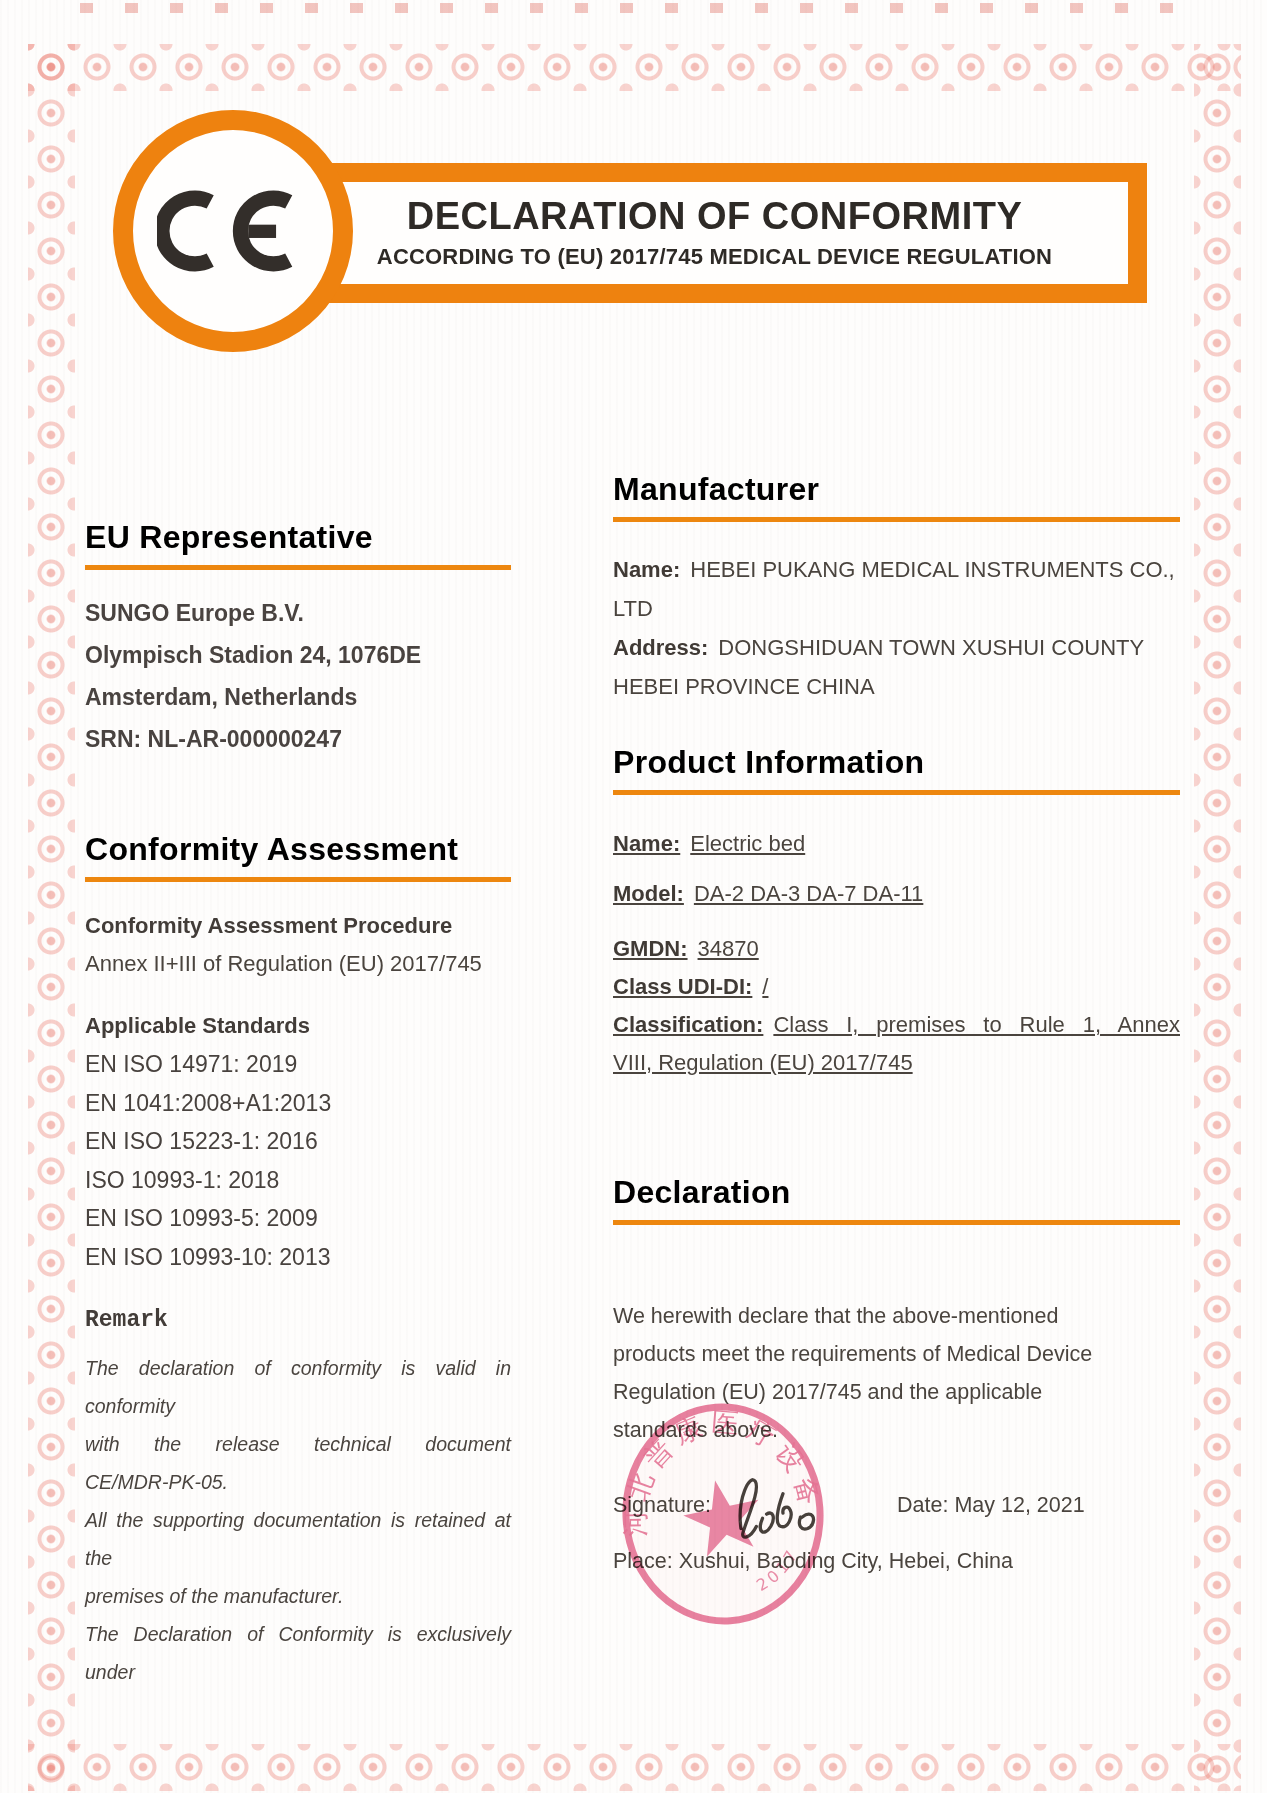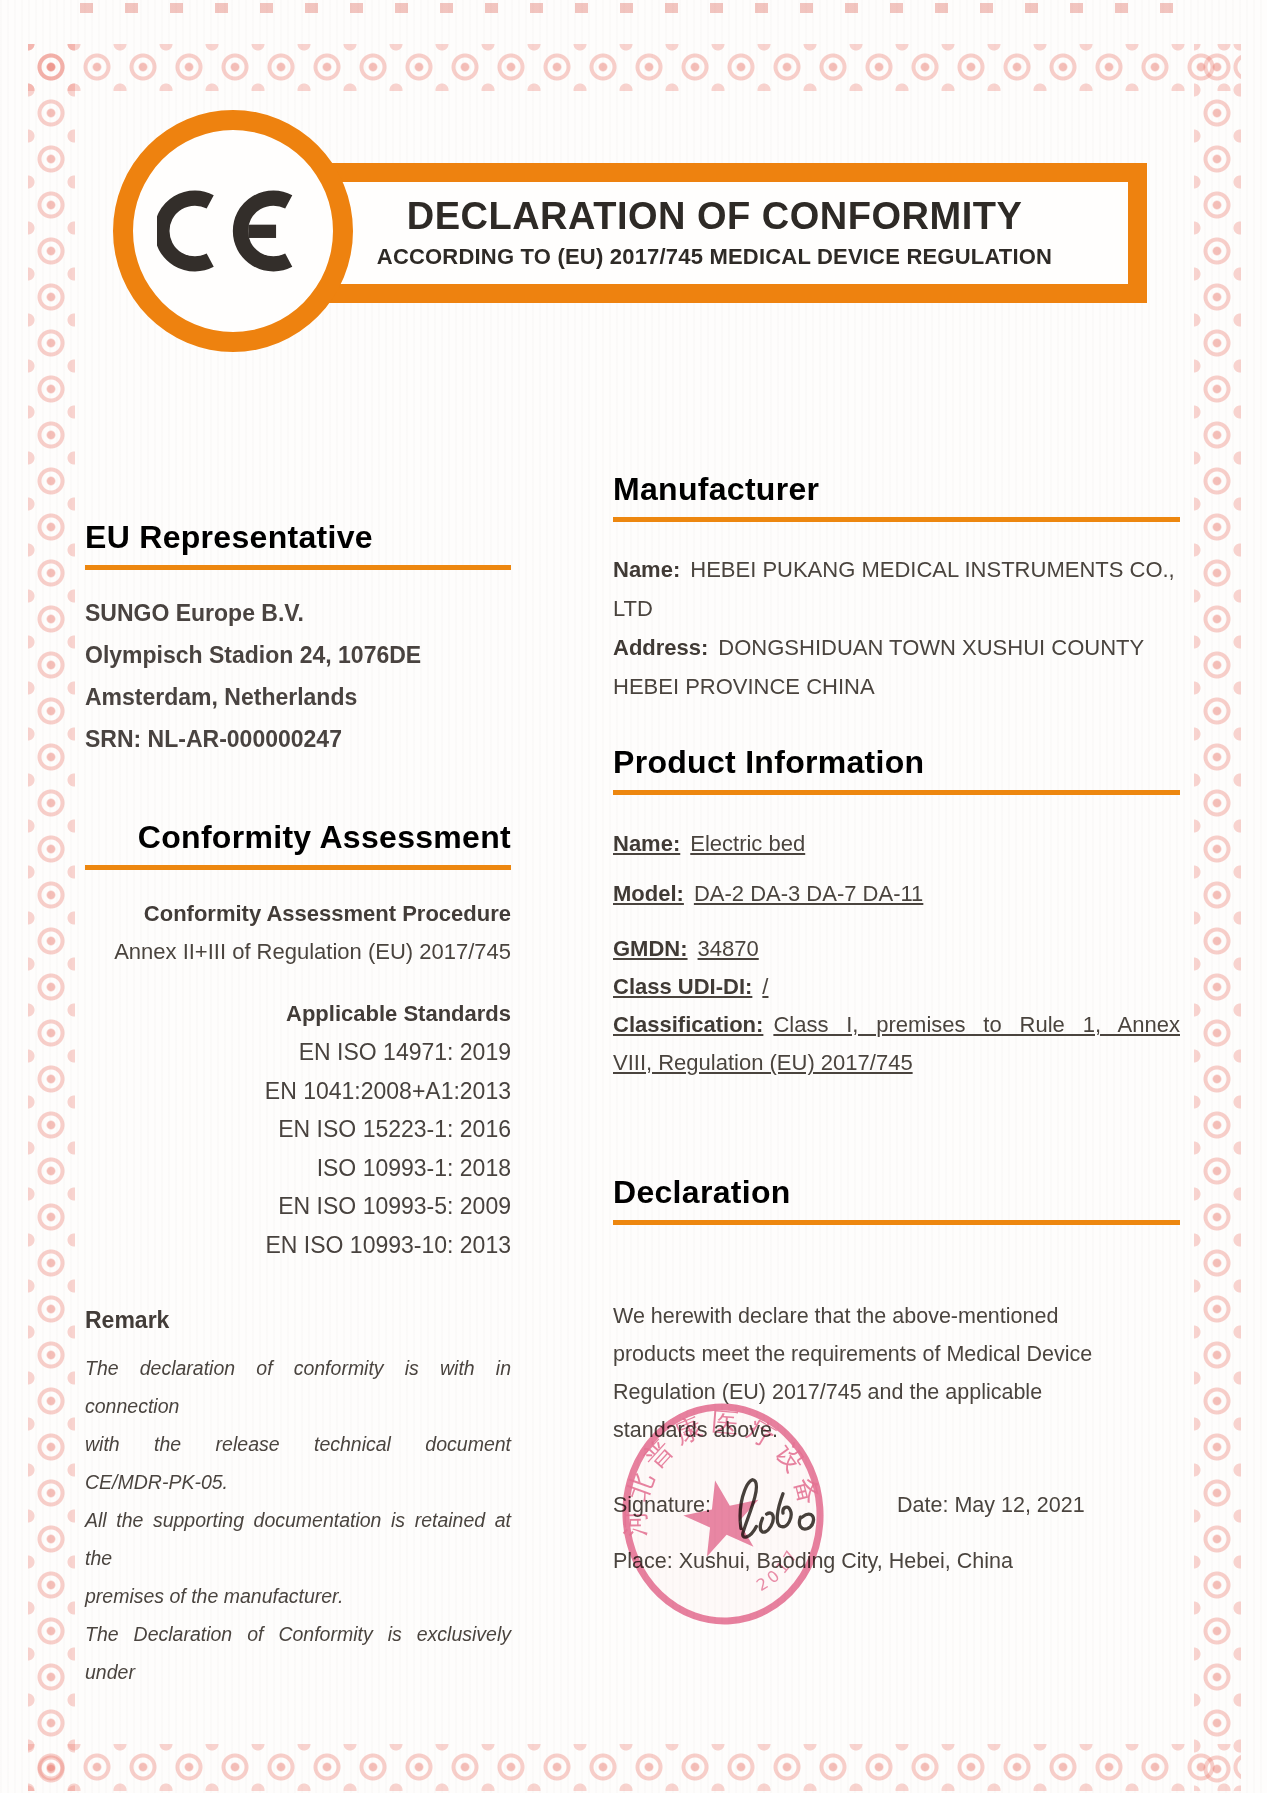--- a/index.html
+++ b/index.html
@@ -57,21 +57,21 @@
     line-height:1.1;padding-bottom:10px;border-bottom:5px solid #ed870f;
   }
   
   .eu-lines{margin-top:22px;font-size:23px;font-weight:bold;line-height:42px;color:#494340;}
   .eu-lines p{margin:0;}
   .proc-block{margin-top:25px;font-size:22px;line-height:38px;}
   .proc-label,.std-label,.remark-title{font-weight:bold;color:#423c38;}
   .std-label{display:block;margin-top:24px;}
   .std-list{margin:0;font-size:23px;line-height:38.5px;color:#48423e;}
   .std-list p{margin:0;}
-  .remark-title{font-size:23px;line-height:1.2;margin:0;}
+  .remark-title{font-size:23px;line-height:1.2;margin:0;font-family:Liberation Mono, monospace;}
   .remark-body{margin-top:14px;font-size:19.5px;font-style:italic;line-height:38px;color:#4a443f;}
   .remark-body p{margin:0;}
   .jlast{text-align:justify;text-align-last:justify;}
   
   .info-block{margin-top:28px;font-size:22px;line-height:39px;color:#4a443e;}
   .info-block p{margin:0;}
   .lbl{font-weight:bold;color:#403a35;padding-right:10px;}
   .prod-rows{margin-top:30px;font-size:22px;line-height:38px;text-decoration:underline;}
   .prod-rows p{margin:0;}
   .row-gap-s{margin-top:12px !important;}
@@ -119,41 +119,41 @@
     <div class="sec" style="top:0;">
       <h2 class="sec-title">EU Representative</h2>
       <div class="eu-lines">
         <p>SUNGO Europe B.V.</p>
         <p>Olympisch Stadion 24, 1076DE</p>
         <p>Amsterdam, Netherlands</p>
         <p>SRN: NL-AR-000000247</p>
       </div>
     </div>
 
-    <div class="sec" style="top:300px;text-align:right;">
+    <div class="sec" style="top:312px;">
       <h2 class="sec-title">Conformity Assessment</h2>
       <div class="proc-block">
         <span class="proc-label">Conformity Assessment Procedure</span><br>
         <span>Annex II+III of Regulation (EU) 2017/745</span>
         <span class="std-label">Applicable Standards</span>
       </div>
       <div class="std-list">
         <p>EN ISO 14971: 2019</p>
         <p>EN 1041:2008+A1:2013</p>
         <p>EN ISO 15223-1: 2016</p>
         <p>ISO 10993-1: 2018</p>
         <p>EN ISO 10993-5: 2009</p>
         <p>EN ISO 10993-10: 2013</p>
       </div>
     </div>
 
     <div class="sec" style="top:787px;">
       <p class="remark-title">Remark</p>
       <div class="remark-body">
-        <p class="jlast">The declaration of conformity is with in connection</p>
+        <p class="jlast">The declaration of conformity is valid in conformity</p>
         <p class="jlast">with the release technical document</p>
         <p>CE/MDR-PK-05.</p>
         <p class="jlast">All the supporting documentation is retained at the</p>
         <p>premises of the manufacturer.</p>
         <p class="jlast">The Declaration of Conformity is exclusively under</p>
       </div>
     </div>
 
   </div>
 

